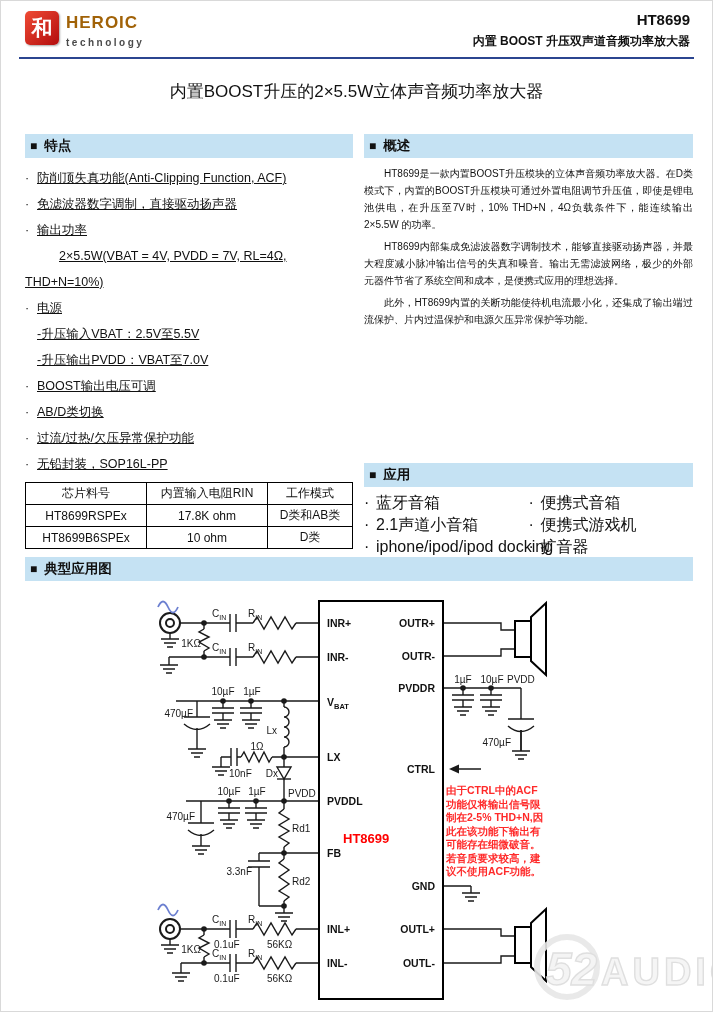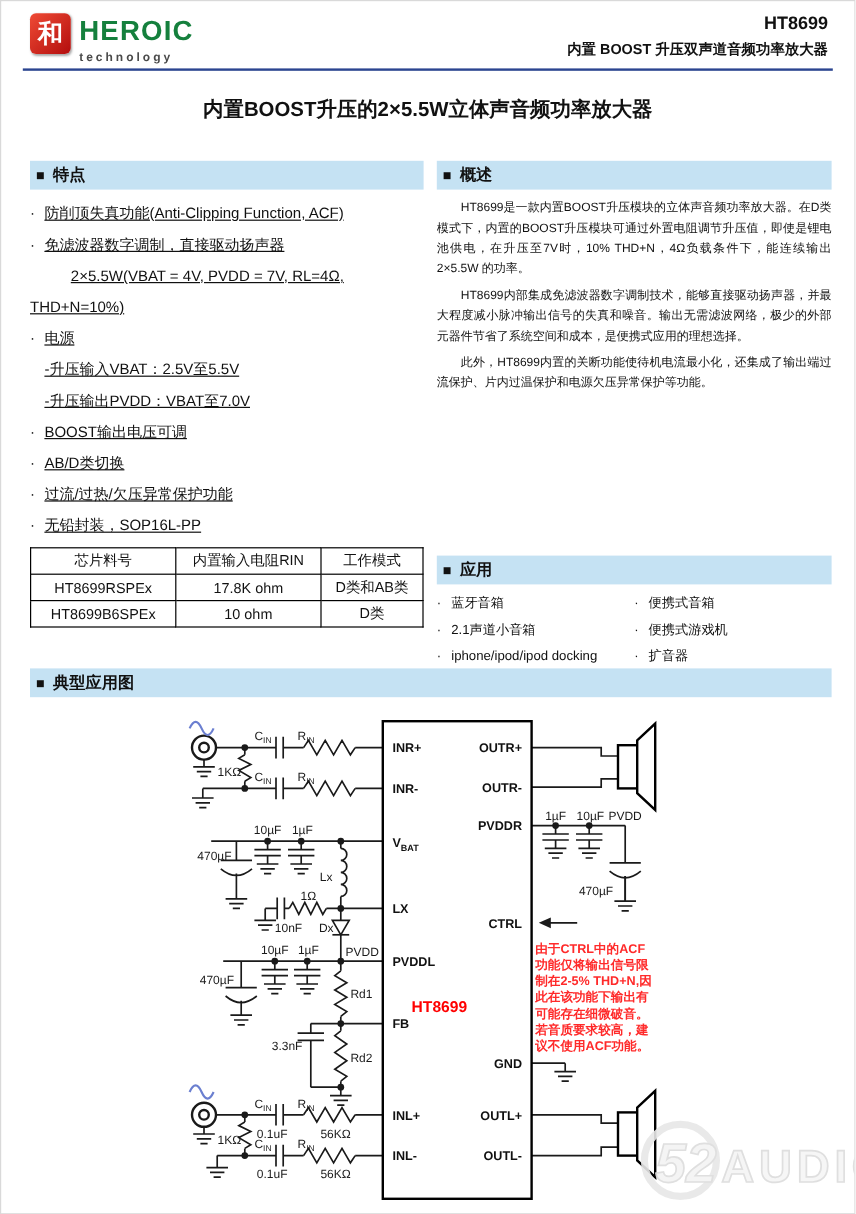--- a/index.html
+++ b/index.html
@@ -6,27 +6,27 @@
   .page{
     position:relative;width:713px;height:1012px;background:#fff;
     font-family:"Liberation Sans","DejaVu Sans",sans-serif;color:#111;
     border:1px solid #d9d9d9;box-sizing:border-box;overflow:hidden;
   }
   
   .logo{position:absolute;left:24px;top:10px;display:flex;gap:7px;align-items:flex-start;}
   .seal{width:34px;height:34px;border-radius:5px;background:linear-gradient(135deg,#ef4b35,#b30d0d);
     color:#fff;font-weight:bold;font-size:21px;display:flex;align-items:center;justify-content:center;
     font-family:"DejaVu Serif",serif;box-shadow:1px 1px 2px rgba(0,0,0,.35);}
-  .brand-name{font-size:23px;font-weight:bold;color:#15803d;letter-spacing:1px;line-height:1;margin-top:3px;}
+  .brand-name{font-size:17px;font-weight:bold;color:#a16207;letter-spacing:1px;line-height:1;margin-top:3px;}
   .brand-sub{font-size:10px;font-weight:bold;color:#4a4a4a;letter-spacing:2.5px;margin-top:6px;}
   .hdr-right{position:absolute;right:22px;top:10px;text-align:right;}
   .hdr-part{font-size:15px;font-weight:bold;}
   .hdr-sub{font-size:12px;font-weight:bold;margin-top:5px;}
   .hdr-rule{position:absolute;left:18px;right:18px;top:56px;height:2px;background:#2b4590;}
-  .doc-title{position:absolute;left:0;right:0;top:79px;text-align:center;font-size:17px;font-weight:bold;}
+  .doc-title{position:absolute;left:0;right:0;top:79px;text-align:center;font-size:17px;font-weight:normal;}
   
   .sec-hdr{background:#c5e2f3;font-size:13.5px;font-weight:bold;padding:3px 5px;
     display:flex;align-items:center;gap:7px;box-sizing:border-box;}
   .sec-marker{font-size:12px;line-height:1;}
   
   .col-left{position:absolute;left:24px;top:133px;width:328px;}
   .col-right{position:absolute;left:363px;top:133px;width:329px;}
   
   .features-list{list-style:none;margin:7px 0 0;padding:0;font-size:12.5px;text-decoration:underline;}
   .features-list li{height:26px;line-height:26px;white-space:nowrap;}
@@ -37,21 +37,21 @@
   
   .chip-table{border-collapse:collapse;width:100%;margin-top:5px;font-size:12px;table-layout:fixed;}
   .chip-table th,.chip-table td{border:1px solid #000;padding:2px 6px;text-align:center;font-weight:normal;}
   .chip-table col.c1{width:37%;}.chip-table col.c2{width:37%;}.chip-table col.c3{width:26%;}
   
   .overview-body{max-height:322px;overflow:hidden;}
   .overview-body p{font-size:10px;line-height:17px;text-align:justify;text-indent:2em;margin:5px 0;}
   .overview-body p:first-child{margin-top:7px;}
   
   .apps-block{position:absolute;top:329px;left:0;width:100%;}
-  .apps-cols{display:flex;margin-top:5px;font-size:11px;}
+  .apps-cols{display:flex;margin-top:5px;font-size:16px;}
   .apps-col{width:50%;}
   .apps-col ul{list-style:none;margin:0;padding:0;}
   .apps-col li{line-height:22px;white-space:nowrap;}
   
   .diagram-hdr{position:absolute;left:24px;top:556px;width:668px;}
   svg.schematic{position:absolute;left:0;top:575px;}
   svg.schematic .wire{stroke:#1a1a1a;stroke-width:1.4;fill:none;}
   svg.schematic .thick{stroke:#000;stroke-width:2;fill:#fff;}
   svg.schematic .lbl{font-size:10px;fill:#1a1a1a;}
   svg.schematic .pin{font-size:10.5px;font-weight:bold;fill:#111;}
@@ -79,20 +79,21 @@
   <div class="doc-title">内置BOOST升压的2×5.5W立体声音频功率放大器</div>
 
   <div class="col-left">
     <div class="sec-hdr">
       <span class="sec-marker">■</span>
       <span>特点</span>
     </div>
     <ul class="features-list">
       <li><span class="blt">·</span><span>防削顶失真功能(Anti-Clipping Function, ACF)</span></li>
       <li><span class="blt">·</span><span>免滤波器数字调制，直接驱动扬声器</span></li>
+      <li><span class="blt">·</span><span>输出功率</span></li>
       <li class="ind2"><span>2×5.5W(VBAT = 4V, PVDD = 7V, RL=4Ω,</span></li>
       <li><span>THD+N=10%)</span></li>
       <li><span class="blt">·</span><span>电源</span></li>
       <li class="ind1"><span>-升压输入VBAT：2.5V至5.5V</span></li>
       <li class="ind1"><span>-升压输出PVDD：VBAT至7.0V</span></li>
       <li><span class="blt">·</span><span>BOOST输出电压可调</span></li>
       <li><span class="blt">·</span><span>AB/D类切换</span></li>
       <li><span class="blt">·</span><span>过流/过热/欠压异常保护功能</span></li>
       <li><span class="blt">·</span><span>无铅封装，SOP16L-PP</span></li>
     </ul>

